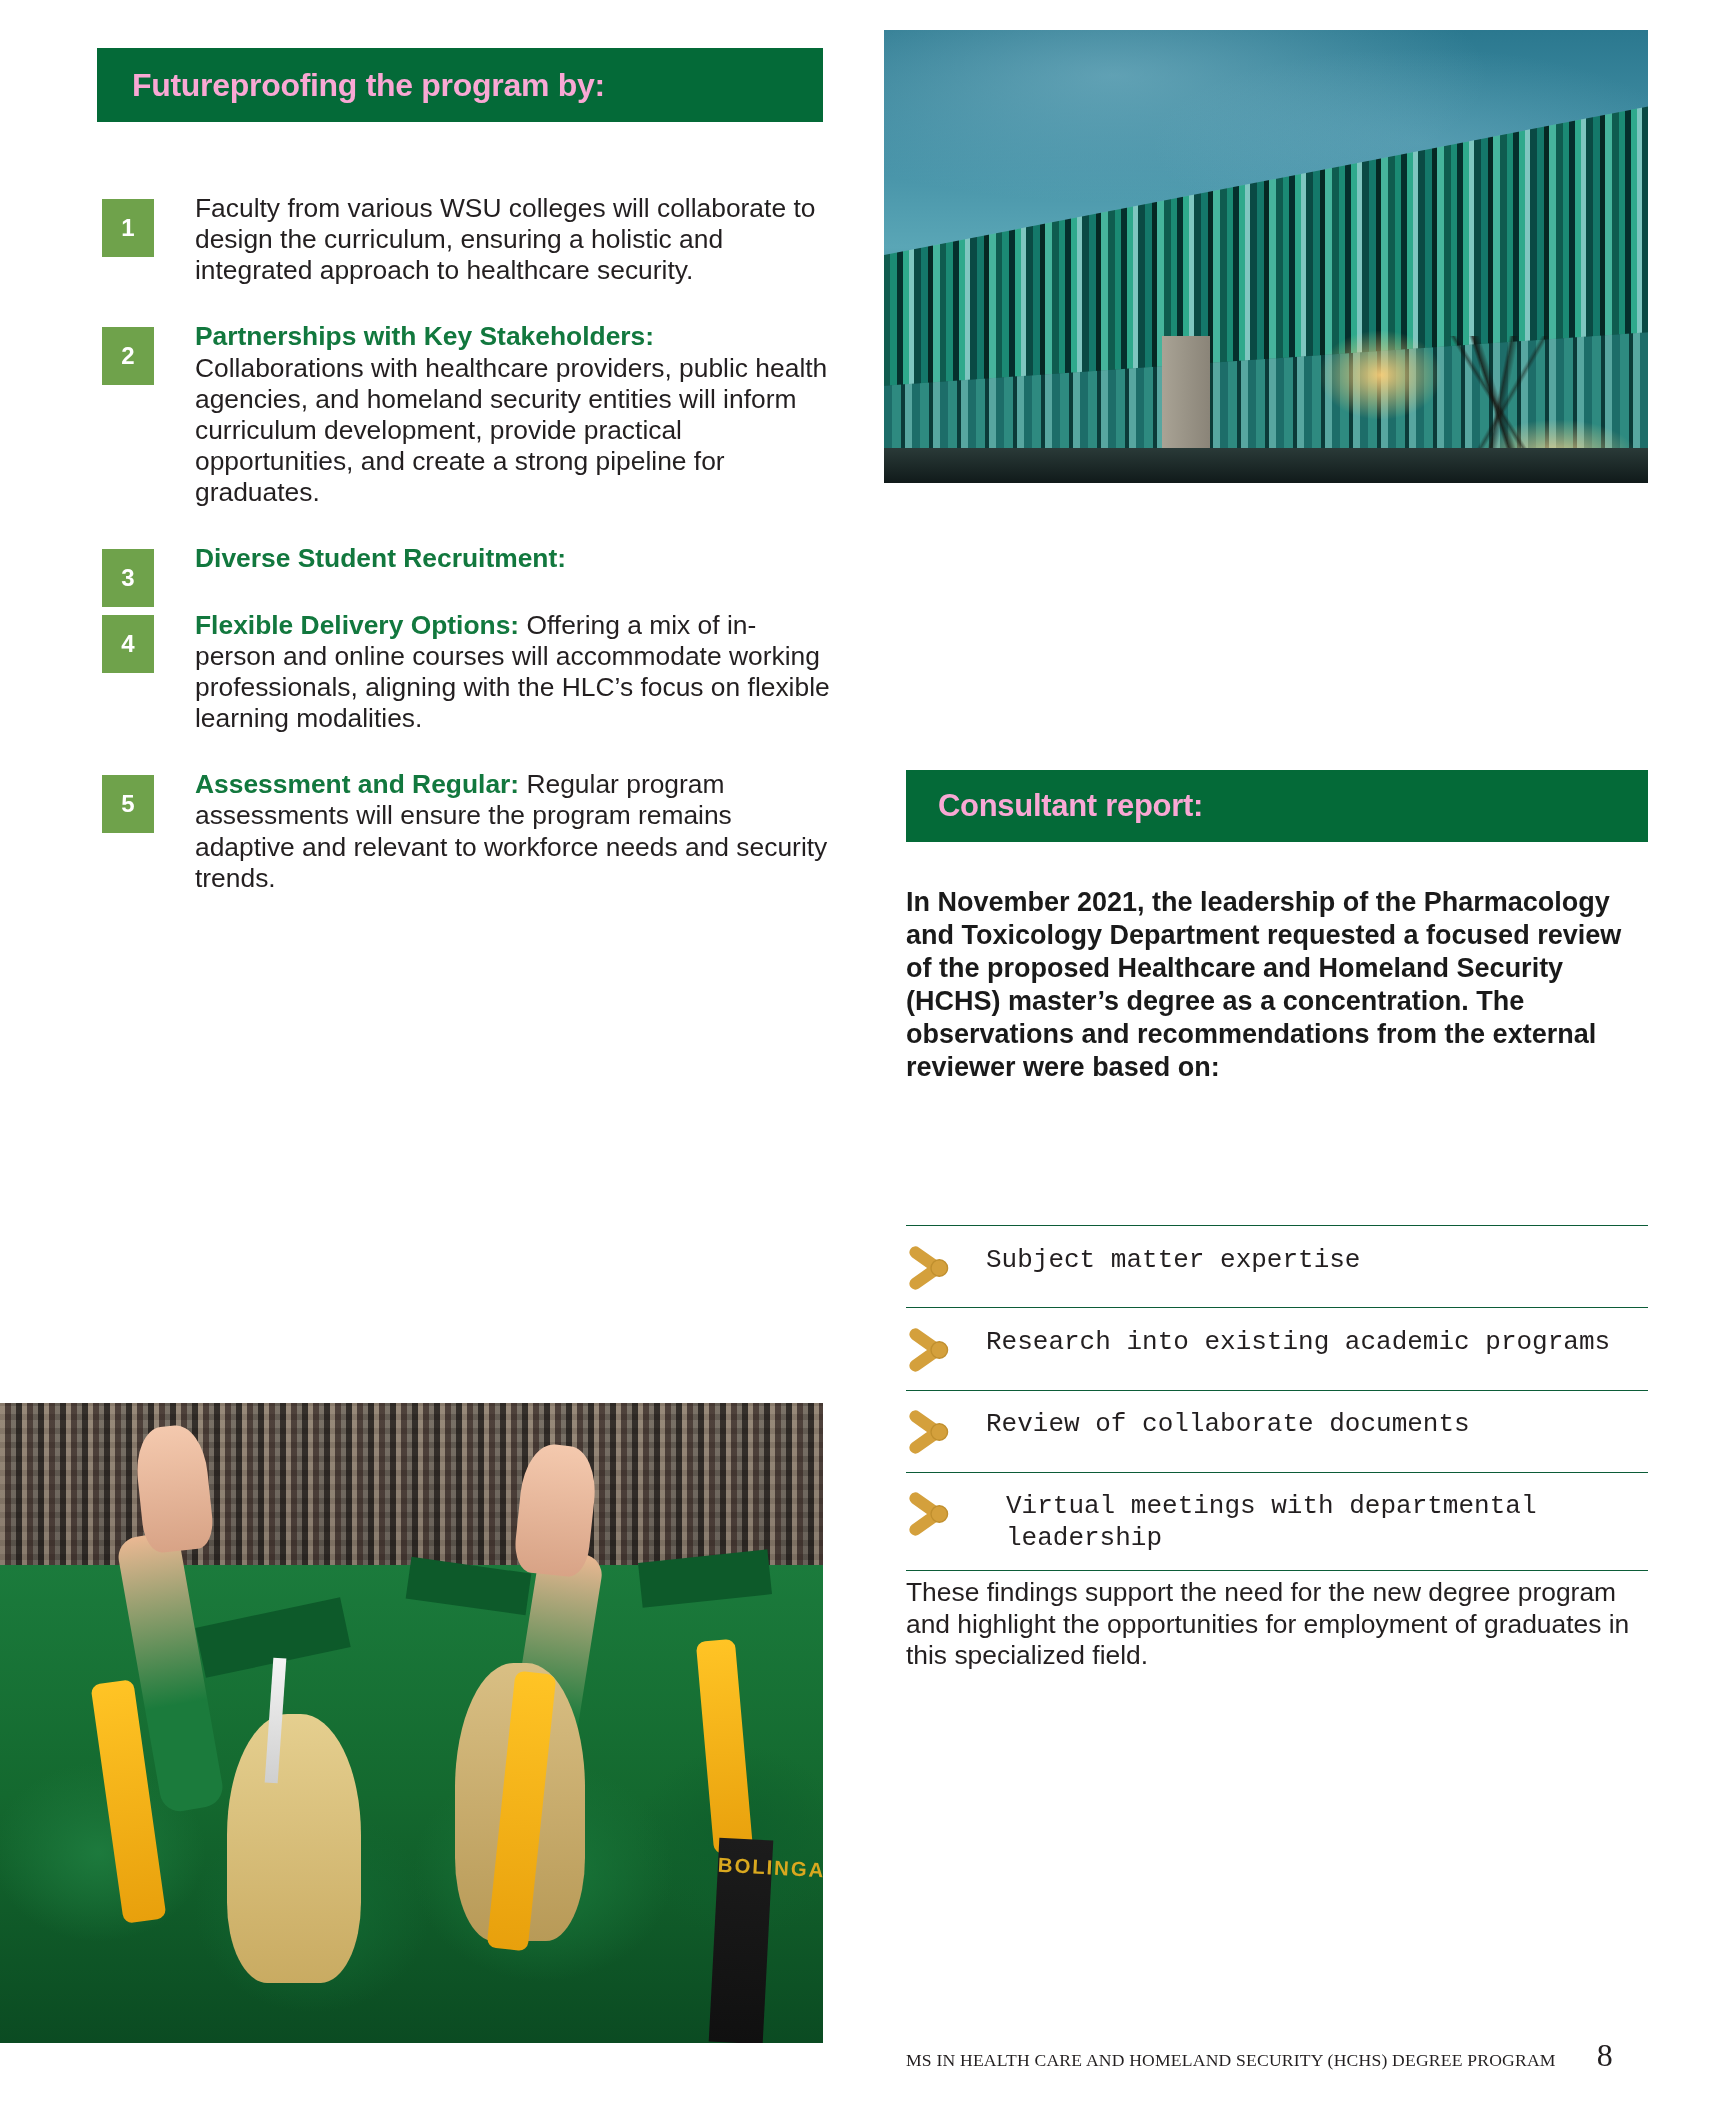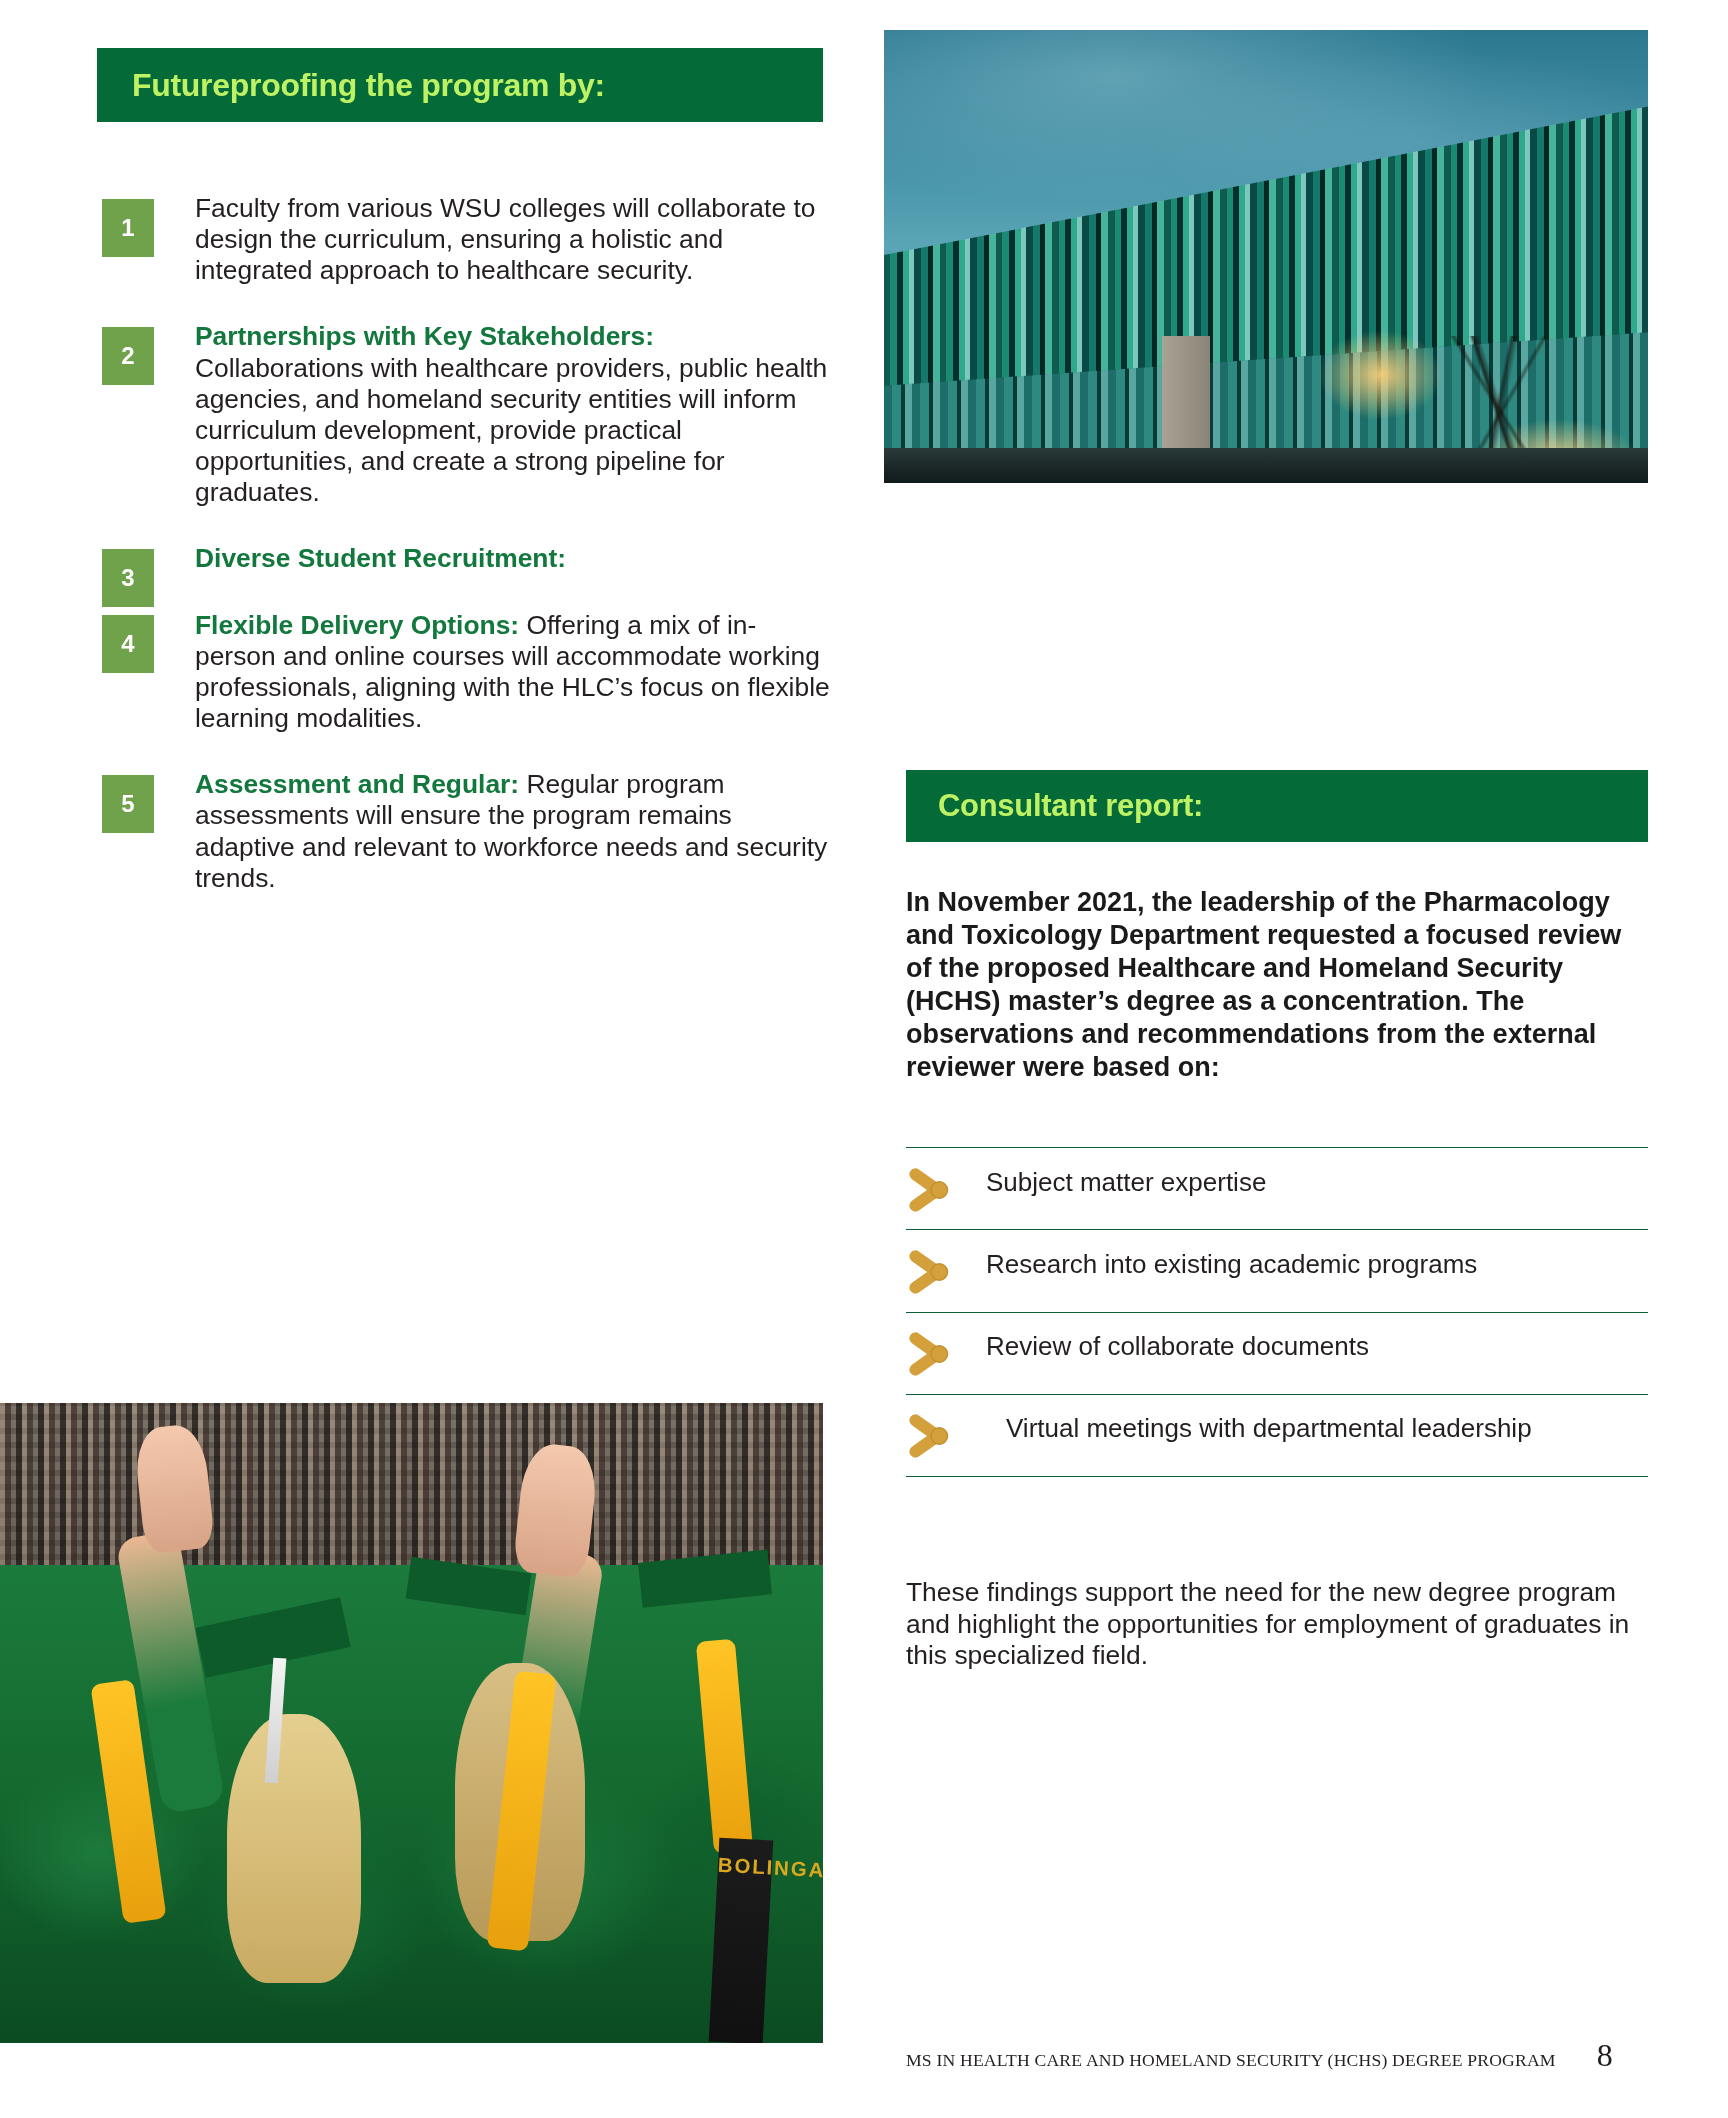--- a/index.html
+++ b/index.html
@@ -18,21 +18,21 @@
 
   
   .bar {
     position: absolute;
     background: #046a38;
     display: flex;
     align-items: center;
     box-sizing: border-box;
   }
   .bar-label {
-    color: #bef264;
+    color: #f9a8d4;
     font-weight: bold;
     letter-spacing: -0.3px;
   }
 
   #futureproof-bar {
     left: 97px;
     top: 48px;
     width: 726px;
     height: 74px;
     padding-left: 35px;
@@ -288,22 +288,23 @@
     width: 742px;
     font-size: 27px;
     font-weight: bold;
     line-height: 1.22;
     color: #1a1a1a;
   }
 
   #findings-list {
     position: absolute;
     left: 906px;
-    top: 1147px;
+    top: 1225px;
     width: 742px;
+    font-family: Liberation Mono, monospace;
   }
   .finding {
     display: flex;
     align-items: flex-start;
     border-top: 1.9px solid #0c5c38;
     padding: 16.7px 0 16.7px 0;
     min-height: 52px;
     box-sizing: border-box;
   }
   .finding:last-of-type { border-bottom: 1.9px solid #0c5c38; gap: 20px; }

